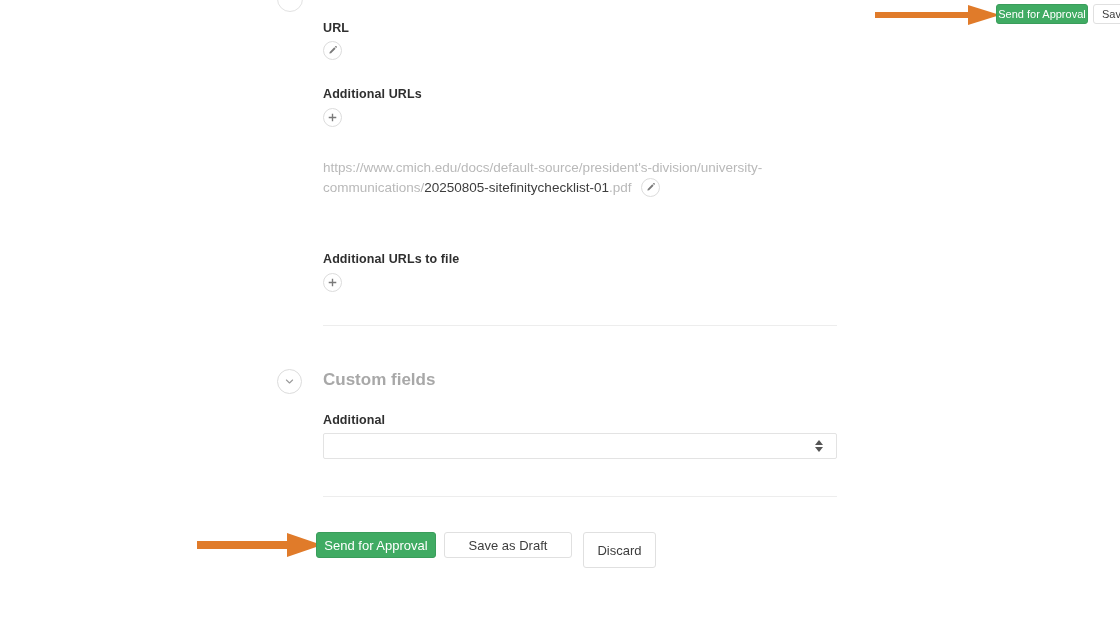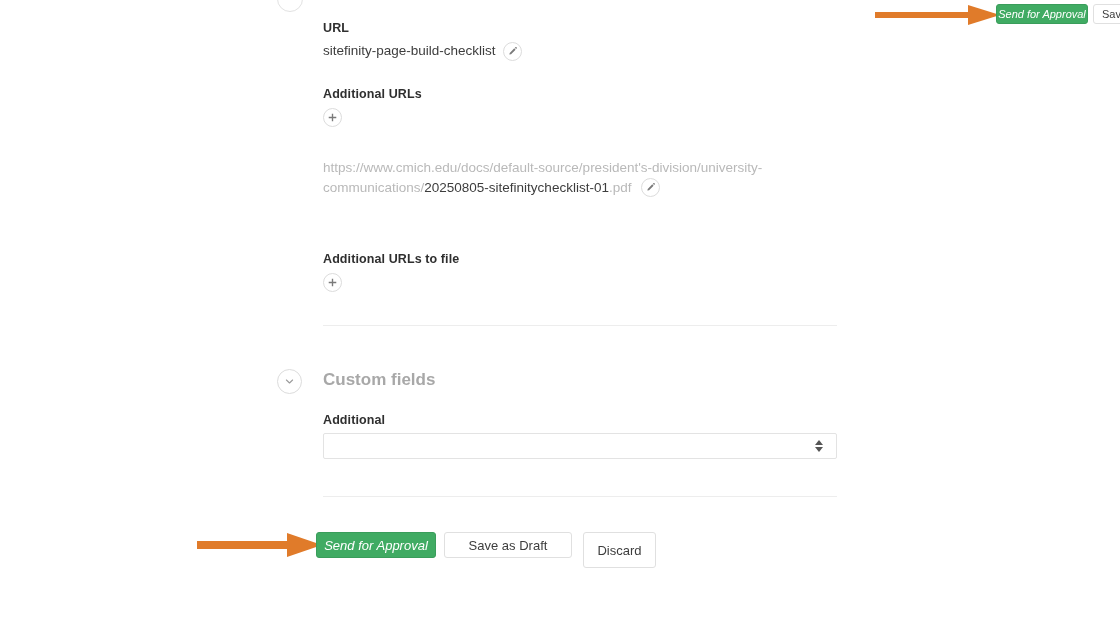--- a/index.html
+++ b/index.html
@@ -74,21 +74,20 @@
     display: inline-flex;
     align-items: center;
     justify-content: center;
     cursor: pointer;
     white-space: nowrap;
   }
   .btn-primary {
     background: #40ab63;
     color: #ffffff;
     border: 1px solid #3a9d5b;
-    font-style: italic;
   }
   .btn-default {
     background: #ffffff;
     color: #3d3d3d;
     border: 1px solid #e0e0e0;
   }
 
   
   .num-input {
     position: absolute;
@@ -139,21 +138,20 @@
 
   <div class="btn btn-default" style="position:absolute; left:1093px; top:4px; width:56px; height:20px; font-size:11px; justify-content:flex-start; padding-left:8px;">Save</div>
 </div>
 
 <div style="position:absolute; left:277px; top:-14px; width:24px; height:24px;
             border:1px solid #e2e2e2; border-radius:50%; background:#fff;"></div>
 
 <div style="position:absolute; left:323px; top:21px;">
   <div class="fld-label">URL</div>
   <div style="margin-top:6px; display:flex; align-items:center; gap:7px;">
-    <span class="fld-value">sitefinity-page-build-checklist</span>
     <span class="circle-btn">
       <svg width="11" height="11" viewBox="0 0 16 16">
         <path d="M12.1 1.9a1.3 1.3 0 0 1 1.9 1.9l-.7.7-1.9-1.9.7-.7zM10.6 3.4l1.9 1.9-6.6 6.6-2.5.6.6-2.5 6.6-6.6z" fill="#7a7a7a"></path>
       </svg>
     </span>
   </div>
 </div>
 
 <div style="position:absolute; left:323px; top:87px;">
   <div class="fld-label">Additional URLs</div>

